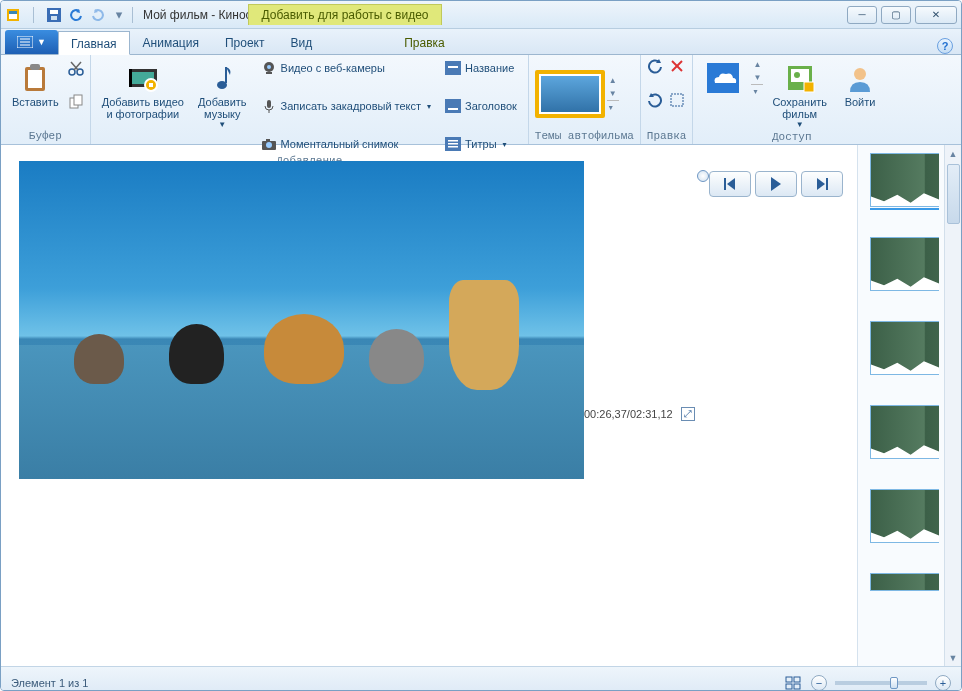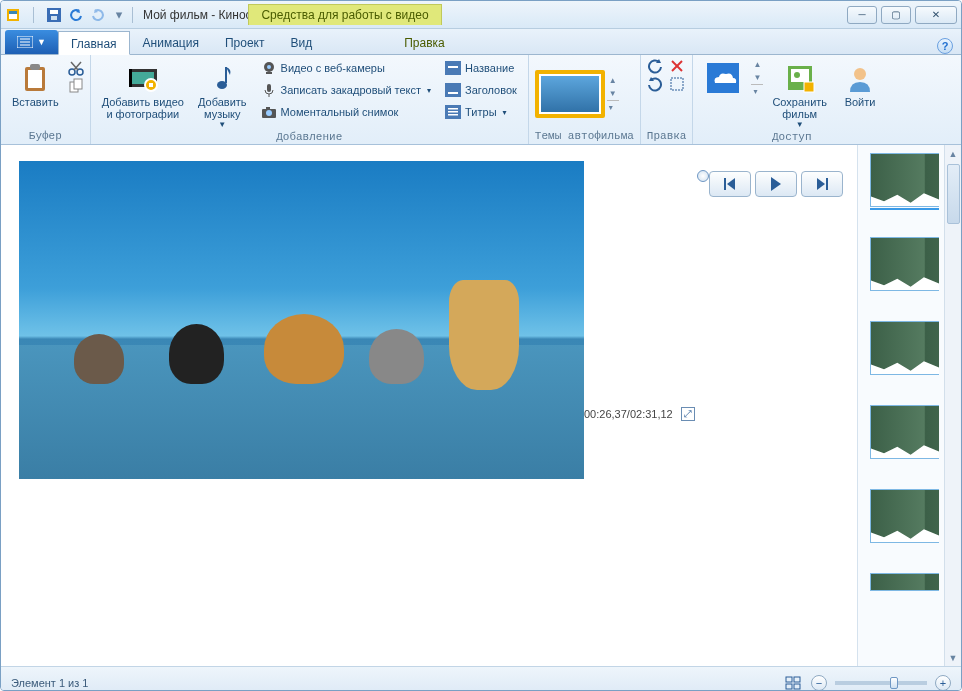--- a/index.html
+++ b/index.html
@@ -20,21 +20,21 @@
   .tab.context { color:#4a5c00;}
   .help-icon { margin-left:auto; margin-right:8px; color:#1f6fd0; width:16px; height:16px; border:1px solid #6aa0e0; border-radius:50%; display:flex; align-items:center; justify-content:center; font-size:11px; font-weight:bold; background:linear-gradient(#e9f4ff,#c3dcf4);}
   .ribbon-body { height:90px; background:linear-gradient(#f3f8fd,#e2eef9); border-bottom:1px solid #a7c1da; display:flex;}
   .group { border-right:1px solid #c4d7e9; padding:3px 6px 2px; display:flex; flex-direction:column; height:100%;}
   .group-content { flex:1; display:flex; align-items:flex-start; gap:4px;}
   .group-label { font-size:11px; color:#5b7791; text-align:center; padding-top:1px;font-family:Liberation Mono, monospace;}
   .big-btn { display:flex; flex-direction:column; align-items:center; justify-content:flex-start; padding:3px 4px 0; min-width:48px; cursor:default; border:1px solid transparent; border-radius:3px; text-align:center;}
   .big-btn .lbl { font-size:11px; color:#1f4e79; line-height:12px; margin-top:2px;}
   .icon-box { width:32px; height:32px; display:flex; align-items:center; justify-content:center;}
   .small-row { display:flex; align-items:center; gap:4px; padding:1px 4px; font-size:11px; color:#1f4e79; cursor:default; border:1px solid transparent; border-radius:2px; white-space:nowrap;}
-  .small-col { display:flex; flex-direction:column; gap:2px; }
+  .small-col { display:flex; flex-direction:column; gap:18px; }
   .small-icon { width:16px; height:16px; display:flex; align-items:center; justify-content:center; font-size:13px;}
   .mini { width:14px; height:14px; }
   .theme-thumb { width:70px; height:48px; border:4px solid #f2b200; background:linear-gradient(#5fa9e0,#2e6fa5); border-radius:2px; box-shadow: inset 0 0 0 2px #fff;}
   .theme-wrap { display:flex; align-items:center; gap:2px;}
   .workspace { display:flex; height:calc(691px - 28px - 26px - 90px - 24px - 2px); background:#fff;}
   .preview-pane { flex: 0 0 600px; padding:10px 14px 0 18px; display:flex; flex-direction:row;}
   .preview-video { width:565px; height:318px; background:#000; position:relative; margin-top:6px;}
   .sky { position:absolute; inset:0; background:linear-gradient(#1a7cc3 0%, #3d9fd9 40%, #6fc2e8 55%, #3a87b5 56%, #4a95bd 100%);}
   .water { position:absolute; left:0; right:0; bottom:0; height:42%; background:linear-gradient(#4a95bd,#3a7ea5);}
   .char { position:absolute; bottom:30%; border-radius:50% 50% 40% 40%; }
@@ -97,21 +97,21 @@
           <path d="M4 1 L7 4 L3 5 Z" fill="#2a7ad6"></path>
         </svg>
     </span>
     <span class="small-icon mini" style="color:#6884a2">▾</span>
   </div>
   <span class="divider"></span>
   <span class="title-text">
     <span>Мой фильм</span> - <span>Киностудия</span>
   </span>
   <div class="contextual">
-    <div class="contextual-tab-bg">Средства для работы с видео</div>
+    <div class="contextual-tab-bg">Добавить для работы с видео</div>
   </div>
   <div class="win-controls">
     <div class="win-btn">─</div>
     <div class="win-btn">▢</div>
     <div class="win-btn close">✕</div>
   </div>
 </div>
 
 <div class="ribbon-tabs">
   <div class="file-btn">

